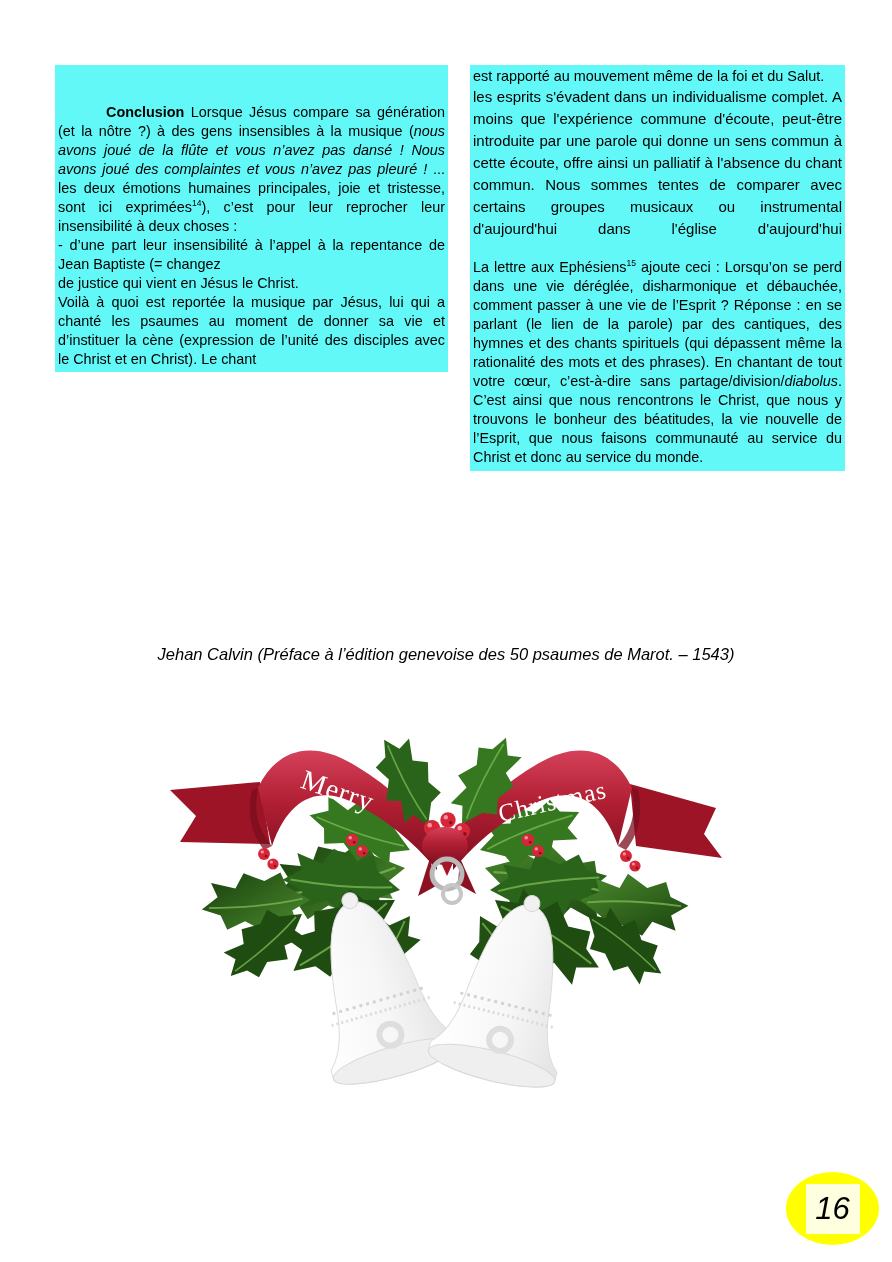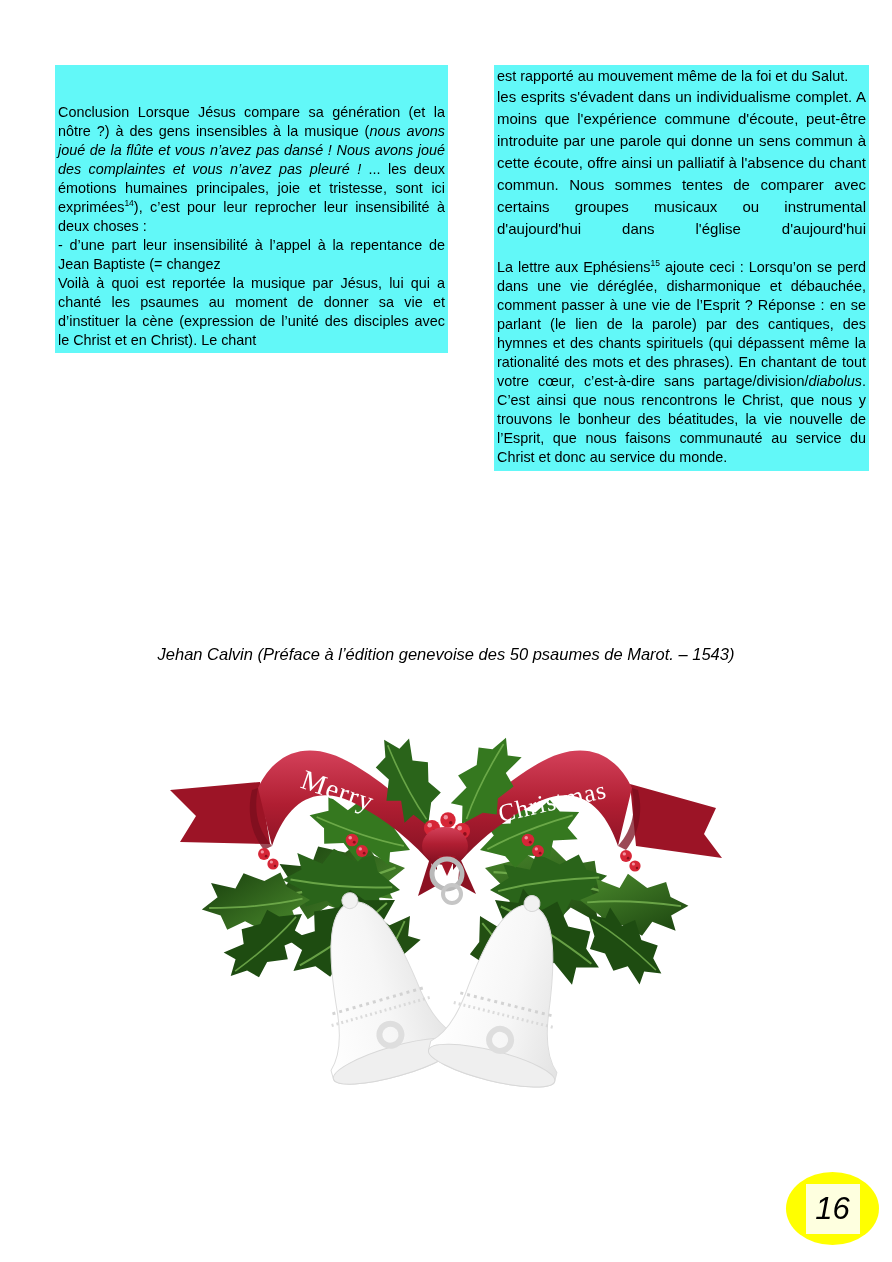--- a/index.html
+++ b/index.html
@@ -15,30 +15,30 @@
   }
   .col p { margin:0; }
   .col-left {
     left:55px; width:393px;
     padding:38px 3px 3px 3px;
     font-size:14.4px; line-height:19px;
   }
   .col-right {
     left:470px; width:375px;
     padding:2px 3px 4px 3px;
-    font-size:14.4px; line-height:19px;margin-left:24px;
+    font-size:14.4px; line-height:19px;
   }
   .col-right .small {
     font-size:15px; line-height:22px;
     text-align-last:justify;
   }
   .col .spacer { height:18px; }
   .col sup { font-size:8.5px; line-height:0; vertical-align:super; }
   .col i { font-style:italic; }
-  .col b { font-weight:normal; }
+  .col b { font-weight:bold;margin-left:48px; }
   
   .quote {
     position:absolute; left:50px; top:552px; width:792px;
     text-align:center; font-weight:bold; font-style:italic;
     font-size:16.5px; line-height:23px;
   }
   .attribution {
     position:absolute; left:50px; top:645px; width:792px;
     text-align:center; font-style:italic; font-size:16.5px;
   }
@@ -61,20 +61,21 @@
   }
 </style>
 </head>
 <body>
 
 <div class="page">
 
   <section class="col col-left">
     <p><b>Conclusion</b><span> Lorsque Jésus compare sa génération (et la nôtre ?) à des gens insensibles à la musique (</span><i>nous avons joué de la flûte et vous n’avez pas dansé ! Nous avons joué des complaintes et vous n’avez pas pleuré !</i><span> ... les deux émotions humaines principales, joie et tristesse, sont ici exprimées</span><sup>14</sup><span>), c’est pour leur reprocher leur insensibilité à deux choses :</span></p>
     <p>- d’une part leur insensibilité à l’appel à la repentance de Jean Baptiste (= changez</p>
+    <p>de justice qui vient en Jésus le Christ.</p>
     <p>Voilà à quoi est reportée la musique par Jésus, lui qui a chanté les psaumes au moment de donner sa vie et d’instituer la cène (expression de l’unité des disciples avec le Christ et en Christ). Le chant</p>
   </section>
 
   <section class="col col-right">
     <p>est rapporté au mouvement même de la foi et du Salut.</p>
     <p class="small">les esprits s'évadent dans un individualisme complet. A moins que l'expérience commune d'écoute, peut-être introduite par une parole qui donne un sens commun à cette écoute, offre ainsi un palliatif à l'absence du chant commun. Nous sommes tentes de comparer avec certains groupes musicaux ou instrumental d'aujourd'hui dans l'église d'aujourd'hui</p>
     <div class="spacer"></div>
     <p><span>La lettre aux Ephésiens</span><sup>15</sup><span> ajoute ceci : Lorsqu’on se perd dans une vie déréglée, disharmonique et débauchée, comment passer à une vie de l’Esprit ? Réponse : en se parlant (le lien de la parole) par des cantiques, des hymnes et des chants spirituels (qui dépassent même la rationalité des mots et des phrases). En chantant de tout votre cœur, c’est-à-dire sans partage/division/</span><i>diabolus</i><span>. C’est ainsi que nous rencontrons le Christ, que nous y trouvons le bonheur des béatitudes, la vie nouvelle de l’Esprit, que nous faisons communauté au service du Christ et donc au service du monde.</span></p>
   </section>
 

